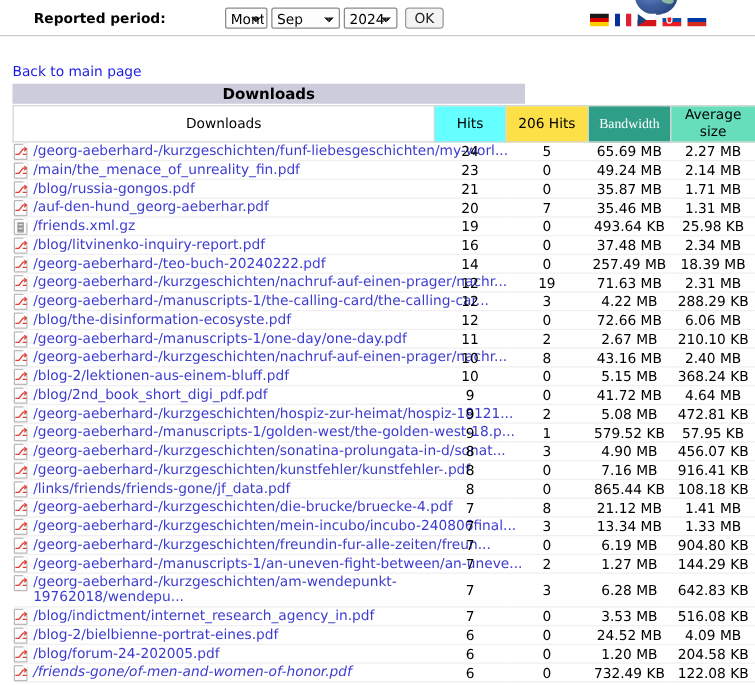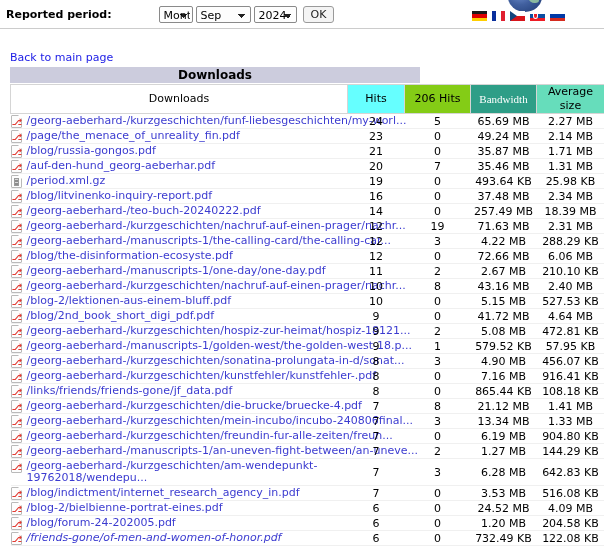--- a/index.html
+++ b/index.html
@@ -30,21 +30,21 @@
     background: #ffffff;
   }
   .form-bar .inner {
     display: flex;
     align-items: center;
     height: 100%;
   }
   .reported-label {
     font-weight: bold;
     font-size: 11px;
-    padding-left: 6px;
+    padding-left: 27px;
     white-space: nowrap;
   }
   .sel {
     font-family: "DejaVu Sans", "Liberation Sans", sans-serif;
     font-size: 11px;
     height: 17px;
     line-height: 17px;
     box-sizing: border-box;
     border: 1px solid #8a8a8a;
     border-radius: 2px;
@@ -204,21 +204,21 @@
   table.dl thead th {
     height: 14px;
     line-height: 14px;
     font-weight: normal;
     font-size: 11px;
     text-align: center;
     border: 1px solid #d5d5d5;
   }
   th.col-url    { width: 337px; background: #ffffff; color: #000; }
   th.col-hits   { width: 57px;  background: #66ffff; color: #000; }
-  th.col-206    { width: 66px;  background: #84cc16; color: #000; }
+  th.col-206    { width: 66px;  background: #fde047; color: #000; }
   th.col-bw     { width: 66px;  background: #2e9e87; color: #ffffff; font-family: Liberation Serif, serif; }
   th.col-avg    { width: 68px;  background: #66ddbb; color: #000; }
 
   table.dl tbody td {
     height: 15px;
     vertical-align: middle;
     border-left: none;
     border-right: none;
     border-top: 1px solid #f0f0f0;
     border-bottom: 1px solid #f0f0f0;
@@ -333,21 +333,21 @@
           <td class="c-size">65.69 MB</td>
           <td class="c-size">2.27 MB</td>
         </tr>
         <tr>
           <td class="c-url">
             <div class="row-inner">
               <span class="fi fi-pdf">
                 <span class="sheet"></span>
                 <span class="mark">⎇</span>
               </span>
-              <a class="url-txt" href="#" style="text-decoration: none; color: rgb(59, 59, 208);">/page/the_menace_of_unreality_fin.pdf</a>
+              <a class="url-txt" href="#" style="text-decoration: none; color: rgb(59, 59, 208);">/main/the_menace_of_unreality_fin.pdf</a>
             </div>
           </td>
           <td class="c-num">23</td>
           <td class="c-num">0</td>
           <td class="c-size">49.24 MB</td>
           <td class="c-size">2.14 MB</td>
         </tr>
         <tr>
           <td class="c-url">
             <div class="row-inner">
@@ -378,21 +378,21 @@
           <td class="c-size">35.46 MB</td>
           <td class="c-size">1.31 MB</td>
         </tr>
         <tr>
           <td class="c-url">
             <div class="row-inner">
               <span class="fi fi-gz">
                 <span class="sheet"></span>
                 <span class="mark"></span>
               </span>
-              <a class="url-txt" href="#" style="text-decoration: none; color: rgb(59, 59, 208);">/period.xml.gz</a>
+              <a class="url-txt" href="#" style="text-decoration: none; color: rgb(59, 59, 208);">/friends.xml.gz</a>
             </div>
           </td>
           <td class="c-num">19</td>
           <td class="c-num">0</td>
           <td class="c-size">493.64 KB</td>
           <td class="c-size">25.98 KB</td>
         </tr>
         <tr>
           <td class="c-url">
             <div class="row-inner">
@@ -504,21 +504,21 @@
               <span class="fi fi-pdf">
                 <span class="sheet"></span>
                 <span class="mark">⎇</span>
               </span>
               <a class="url-txt" href="#" style="text-decoration: none; color: rgb(59, 59, 208);">/blog-2/lektionen-aus-einem-bluff.pdf</a>
             </div>
           </td>
           <td class="c-num">10</td>
           <td class="c-num">0</td>
           <td class="c-size">5.15 MB</td>
-          <td class="c-size">527.53 KB</td>
+          <td class="c-size">368.24 KB</td>
         </tr>
         <tr>
           <td class="c-url">
             <div class="row-inner">
               <span class="fi fi-pdf">
                 <span class="sheet"></span>
                 <span class="mark">⎇</span>
               </span>
               <a class="url-txt" href="#" style="text-decoration: none; color: rgb(59, 59, 208);">/blog/2nd_book_short_digi_pdf.pdf</a>
             </div>

